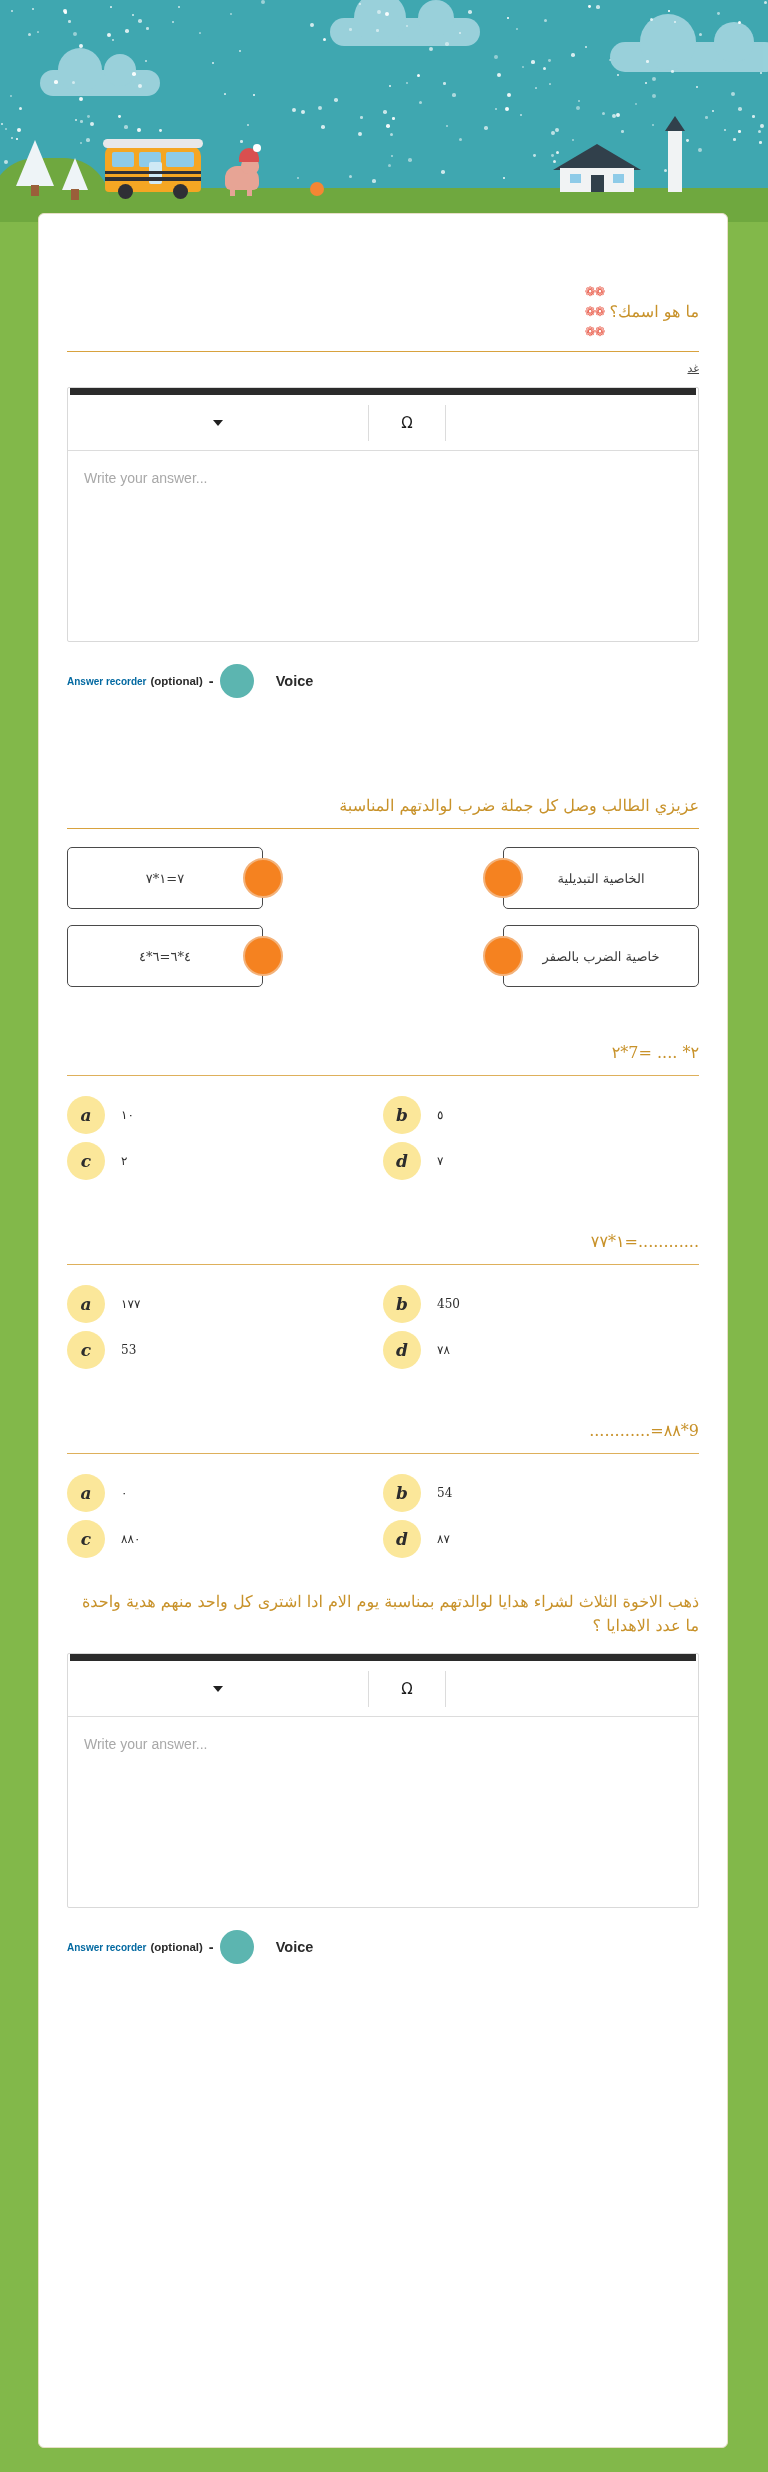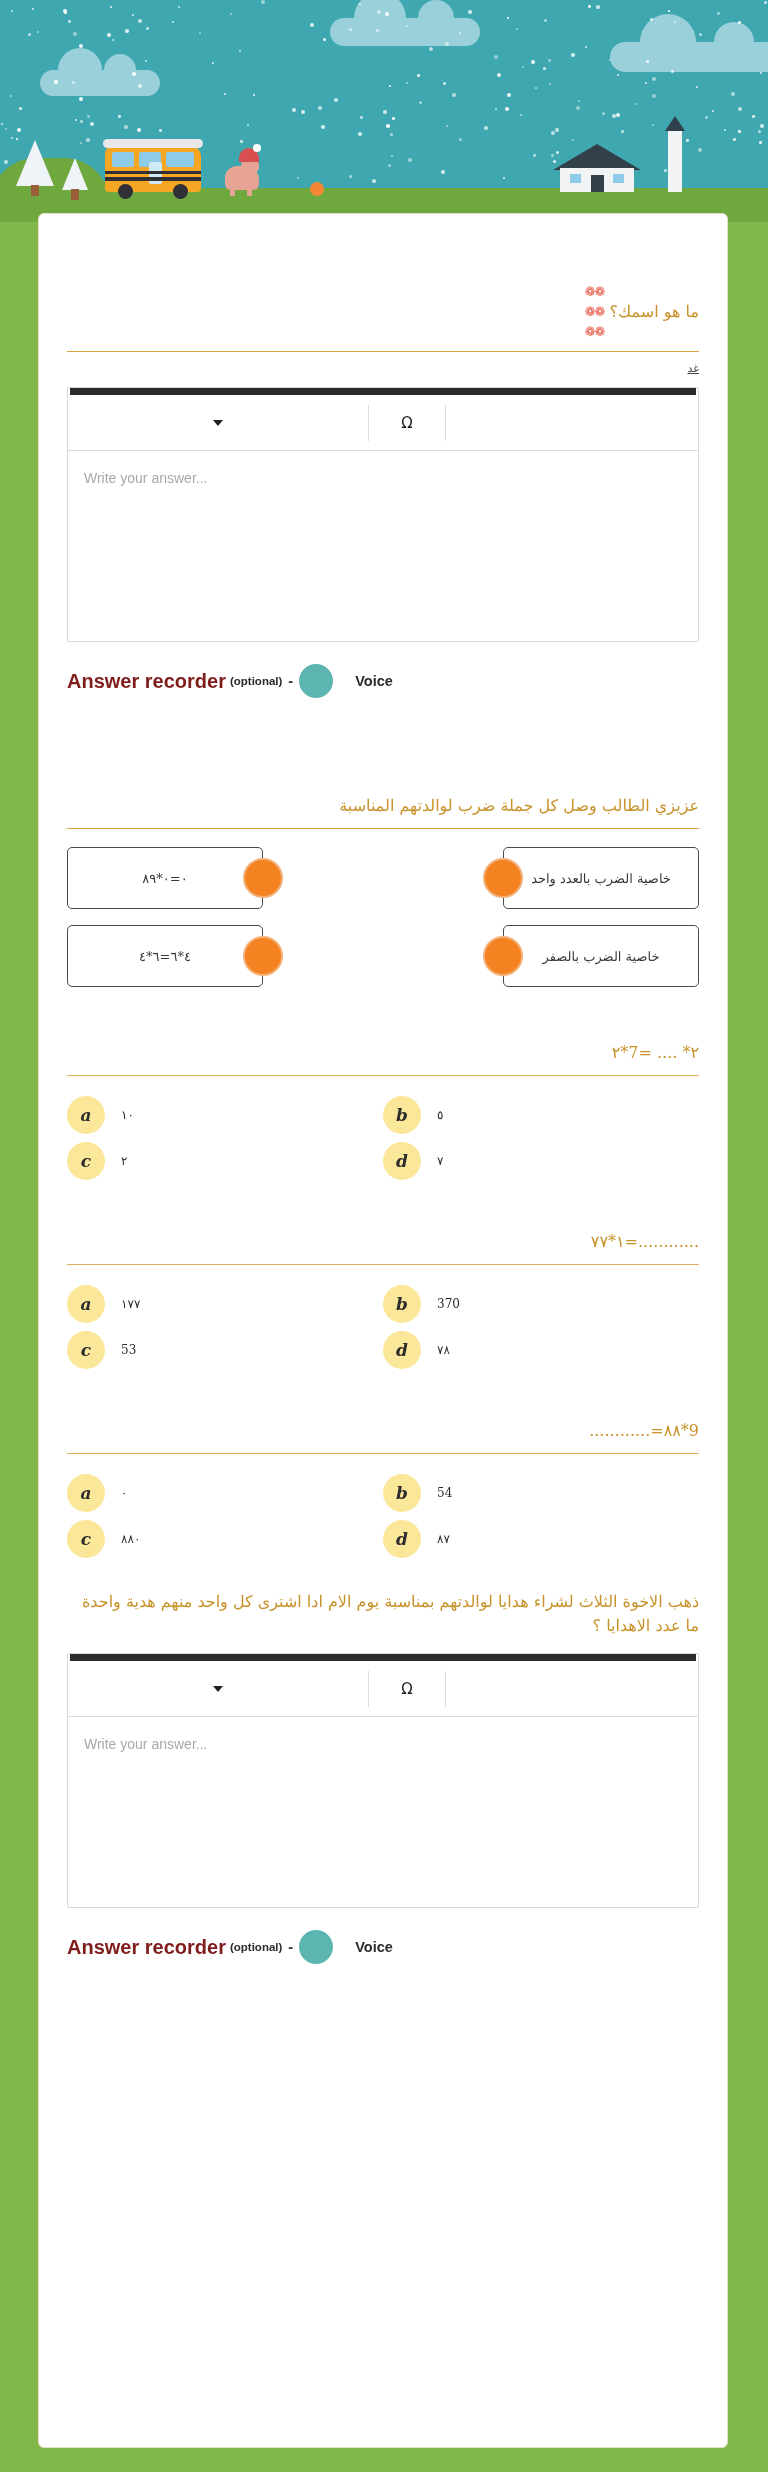--- a/index.html
+++ b/index.html
@@ -121,21 +121,21 @@
   .tb-left{flex:0 0 300px;}
   .tb-caret{width:0;height:0;border-left:5px solid transparent;border-right:5px solid transparent;border-top:6px solid #202020;}
   .tb-div{width:1px;height:36px;background:#dcdcdc;}
   .tb-omega{flex:0 0 76px;font-size:15px;color:#1c1c1c;font-family:"DejaVu Sans",sans-serif;}
   .tb-rest{flex:1;}
   .ta{min-height:190px;padding:18px 16px;}
   .ta-ph{color:#a8a8a8;font-size:14px;font-family:"Liberation Sans",sans-serif;}
 
   
   .recorder{display:flex;align-items:center;gap:0;margin-top:22px;}
-  .rec-label{font-size:20px;font-weight:700;color:#7f1d1d;font-family:"Liberation Sans",sans-serif;}
+  .rec-label{font-size:10px;font-weight:700;color:#0369a1;font-family:"Liberation Sans",sans-serif;}
   .rec-opt{font-size:11.5px;font-weight:700;color:#2b2b2b;margin-left:4px;font-family:"Liberation Sans",sans-serif;}
   .rec-dash{font-size:14.5px;font-weight:700;color:#2b2b2b;margin:0 6px;}
   .rec-circle{width:34px;height:34px;border-radius:50%;background:#5cb5b0;flex:0 0 34px;}
   .rec-voice{font-size:14.5px;font-weight:700;color:#2b2b2b;margin-left:22px;font-family:"Liberation Sans",sans-serif;}
 
   
   .match-row{display:flex;align-items:center;justify-content:space-between;margin-bottom:16px;}
   .match-side{position:relative;display:flex;align-items:center;}
   .mbox{
     border:1px solid #4a4a4a;border-radius:5px;background:#fff;
@@ -435,31 +435,31 @@
           <span class="rec-voice">Voice</span>
         </div>
       </div>
 
       <div class="sec" style="margin-top:96px;">
         <div class="prompt">عزيزي الطالب وصل كل جملة ضرب لوالدتهم المناسبة</div>
         <div class="rule"></div>
 
         <div style="margin-top:18px;">
 
-
           <div class="match-row">
             <div class="match-side">
-              <div class="mbox">٠=٠*٨٩</div>
+              <div class="mbox">٧=١*٧</div>
               <span class="mdot right-edge"></span>
             </div>
             <div class="match-side">
               <span class="mdot left-edge"></span>
-              <div class="mbox">خاصية الضرب بالعدد واحد</div>
+              <div class="mbox">الخاصية التبديلية</div>
             </div>
           </div>
+
 
           <div class="match-row">
             <div class="match-side">
               <div class="mbox">٤*٦=٦*٤</div>
               <span class="mdot right-edge"></span>
             </div>
             <div class="match-side">
               <span class="mdot left-edge"></span>
               <div class="mbox">خاصية الضرب بالصفر</div>
             </div>
@@ -494,21 +494,21 @@
       <div class="sec" style="margin-top:46px;">
         <div class="prompt">............=١*٧٧</div>
         <div class="rule thin"></div>
         <div class="opts">
           <div class="opt">
             <span class="bubble">a</span>
             <span class="opt-text">١٧٧</span>
           </div>
           <div class="opt">
             <span class="bubble">b</span>
-            <span class="opt-text">370</span>
+            <span class="opt-text">450</span>
           </div>
           <div class="opt">
             <span class="bubble">c</span>
             <span class="opt-text">53</span>
           </div>
           <div class="opt">
             <span class="bubble">d</span>
             <span class="opt-text">٧٨</span>
           </div>
         </div>

